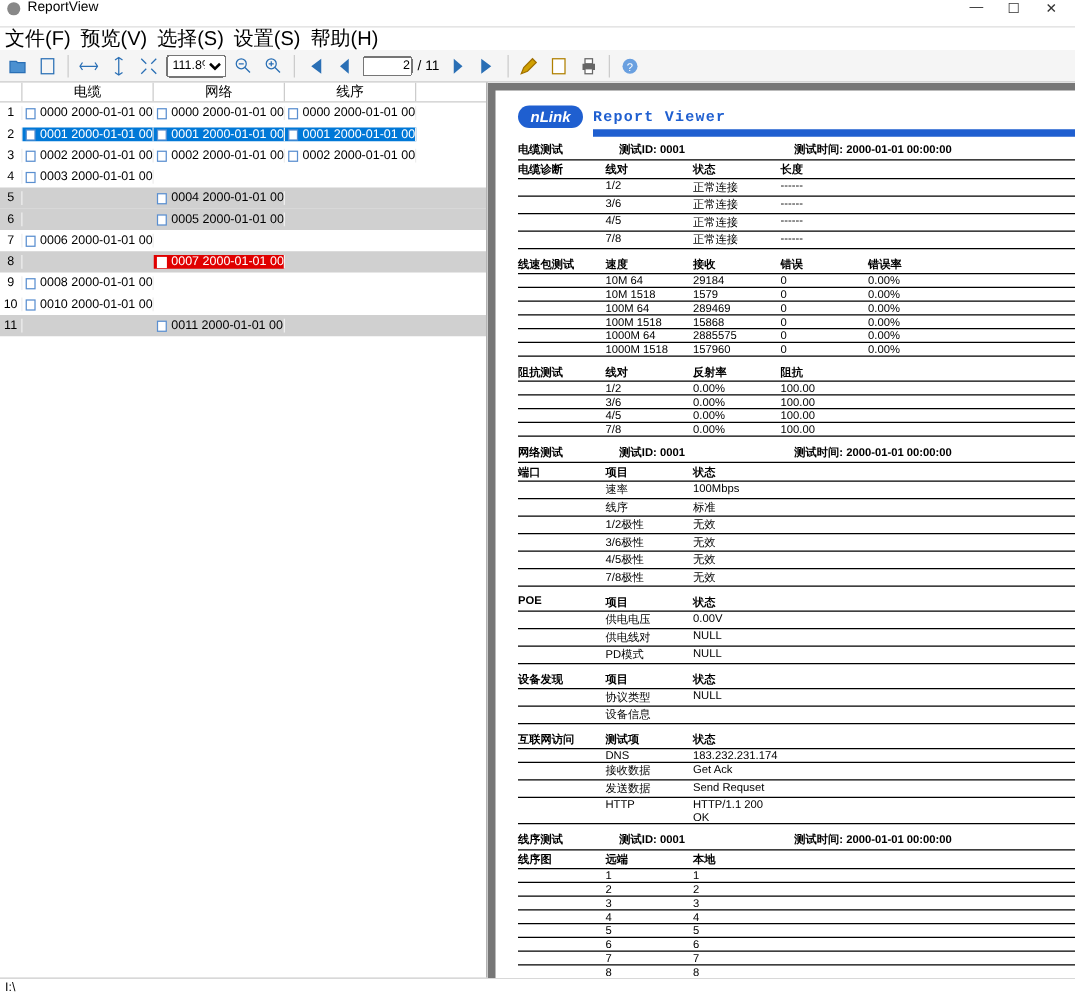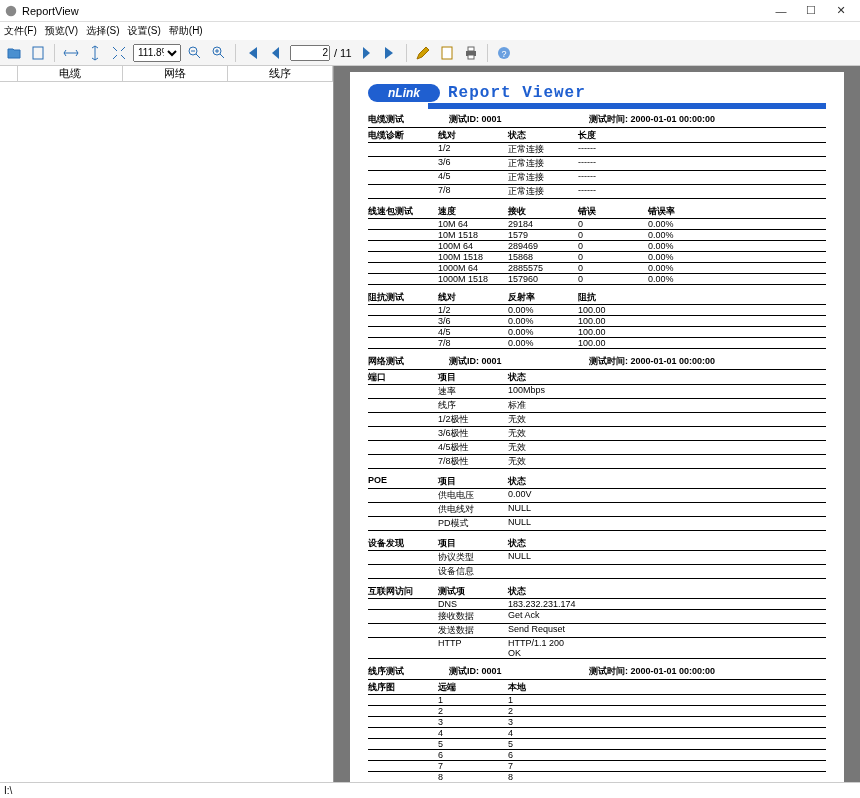--- a/index.html
+++ b/index.html
@@ -1,47 +1,47 @@
 <!DOCTYPE html>
 <html><head>
 <meta charset="utf-8">
 <style>
 * { box-sizing: border-box; margin: 0; padding: 0; font-family: "Microsoft YaHei", Arial, sans-serif; }
 body { background: #fff; width: 860px; height: 798px; overflow: hidden; font-size: 11px; }
-.titlebar { height: 22px; display: flex; align-items: center; padding: 0 4px; border-bottom: 1px solid #ddd; }
+.titlebar { height: 22px; display: flex; align-items: flex-start; padding: 0 4px; border-bottom: 1px solid #ddd; }
 .titlebar .ico { width: 14px; height: 14px; margin-right: 4px; }
 .titlebar .title { flex: 1; font-size: 11px; }
 .titlebar .wbtn { width: 30px; text-align: center; font-size: 11px; color: #333; cursor: default; }
-.menubar { height: 18px; display: flex; align-items: center; padding: 0 4px; font-size: 10px; }
+.menubar { height: 18px; display: flex; align-items: center; padding: 0 4px; font-size: 16px; }
 .menubar span { margin-right: 8px; }
 .toolbar { height: 26px; display: flex; align-items: center; padding: 0 4px; gap: 4px; border-bottom: 1px solid #ccc; background: #f5f5f5; }
 .tbtn { width: 20px; height: 20px; display: flex; align-items: center; justify-content: center; cursor: pointer; }
 .tbtn svg { width: 16px; height: 16px; }
 .zoom-sel { font-size: 10px; width: 48px; height: 18px; }
 .page-inp { width: 40px; height: 16px; font-size: 10px; text-align: right; }
 .sep { width: 1px; height: 18px; background: #ccc; margin: 0 2px; }
 .main { display: flex; height: 716px; }
-.leftpane { width: 334px; border-right: 1px solid #999; overflow: hidden; display: flex; }
+.leftpane { width: 390px; border-right: 1px solid #999; overflow: hidden; display: flex; flex-direction: column; }
 .listhdr { display: flex; height: 16px; border-bottom: 1px solid #ccc; font-size: 11px; }
 .listhdr div { text-align: center; border-right: 1px solid #ccc; overflow: hidden; }
 .colnum { width: 18px; }
 .colc { width: 105px; }
 .listbody { flex: 1; overflow-y: auto; }
 .row { display: flex; height: 17px; font-size: 10px; align-items: center; }
 .row.alt { background: #d0d0d0; }
 .row.sel .cell { background: #0078d7; color: #fff; }
 .row .num { width: 18px; text-align: center; border-right: 1px solid #eee; }
 .row .cell { width: 105px; border-right: 1px solid #eee; padding-left: 2px; display: flex; align-items: center; overflow: hidden; white-space: nowrap; }
 .row .cell .ci { width: 10px; height: 10px; margin-right: 2px; flex-shrink: 0; }
 .row .cell.red { background: #e00000; color: #fff; }
 .rightpane { flex: 1; background: #777; overflow: auto; padding: 6px; }
 .page { background: #fff; width: 494px; margin: 0 auto; padding: 12px 18px; font-size: 9px; min-height: 700px; position: relative; }
 .logo-row { display: flex; align-items: center; margin-bottom: 4px; }
-.logo-pill { background: #1f5fd0; color: #fff; border-radius: 10px 10px 10px 10px; padding: 2px 20px; font-style: italic; font-weight: bold; font-size: 12px; margin-right: 8px; }
-.logo-title { color: #1f5fd0; font-weight: bold; font-size: 16px; font-family: "Courier New", monospace; letter-spacing: 1px; text-align: right; }
+.logo-pill { background: #1f5fd0; color: #fff; border-radius: 10px 10px 10px 10px; padding: 2px 10px; font-style: italic; font-weight: bold; font-size: 12px; margin-right: 8px; }
+.logo-title { color: #1f5fd0; font-weight: bold; font-size: 12px; font-family: "Courier New", monospace; letter-spacing: 1px; text-align: right; }
 .logo-strip { height: 6px; background: #1f5fd0; margin-left: 60px; margin-top: -3px; margin-bottom: 4px; }
 .sect { margin-bottom: 6px; }
 .sect-hdr { display: flex; font-weight: bold; border-bottom: 1.5px solid #000; padding-bottom: 1px; margin-bottom: 1px; }
 .sect-hdr .s1 { width: 81px; }
 .sect-hdr .s2 { width: 140px; }
 .sect-hdr .s3 { flex: 1; }
 .tblrow { display: flex; border-bottom: 1px solid #000; }
 .tblrow.hdr { font-weight: bold; }
 .tblrow .c0 { width: 70px; font-weight: bold; }
 .tblrow .c1 { width: 70px; }

